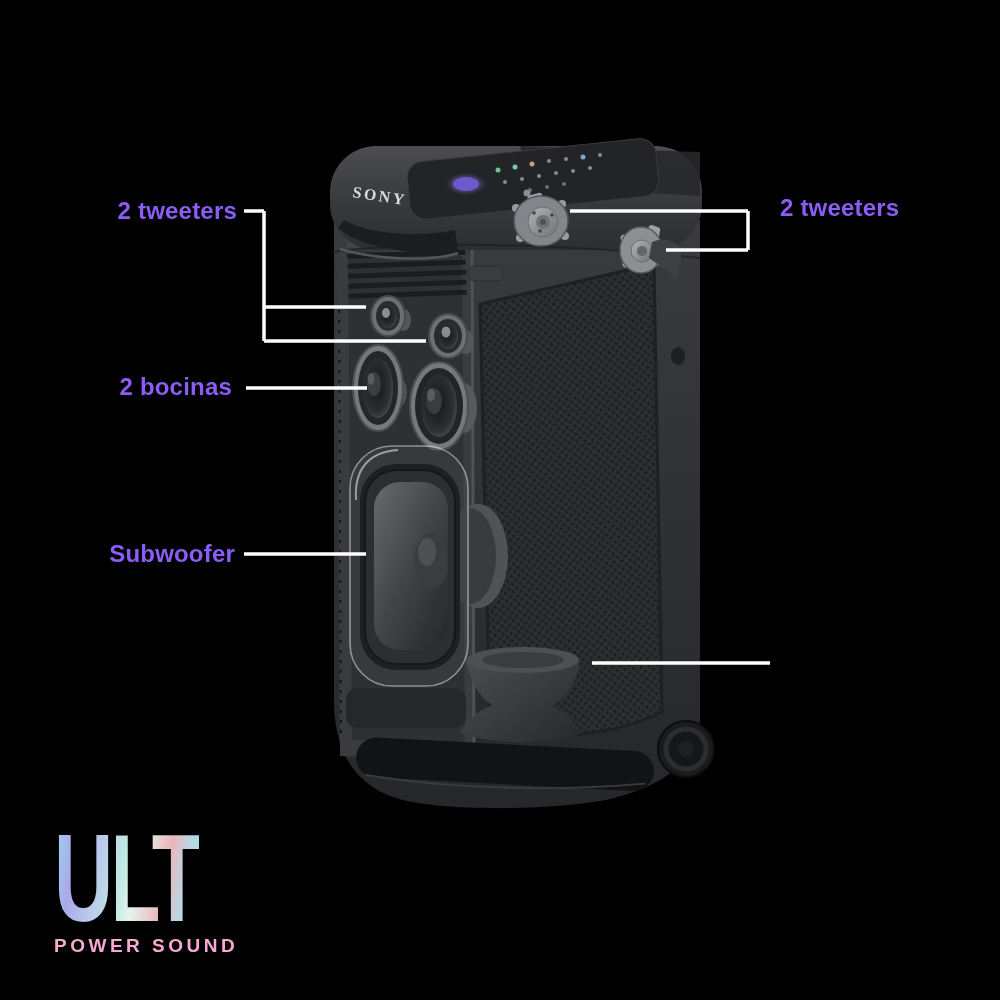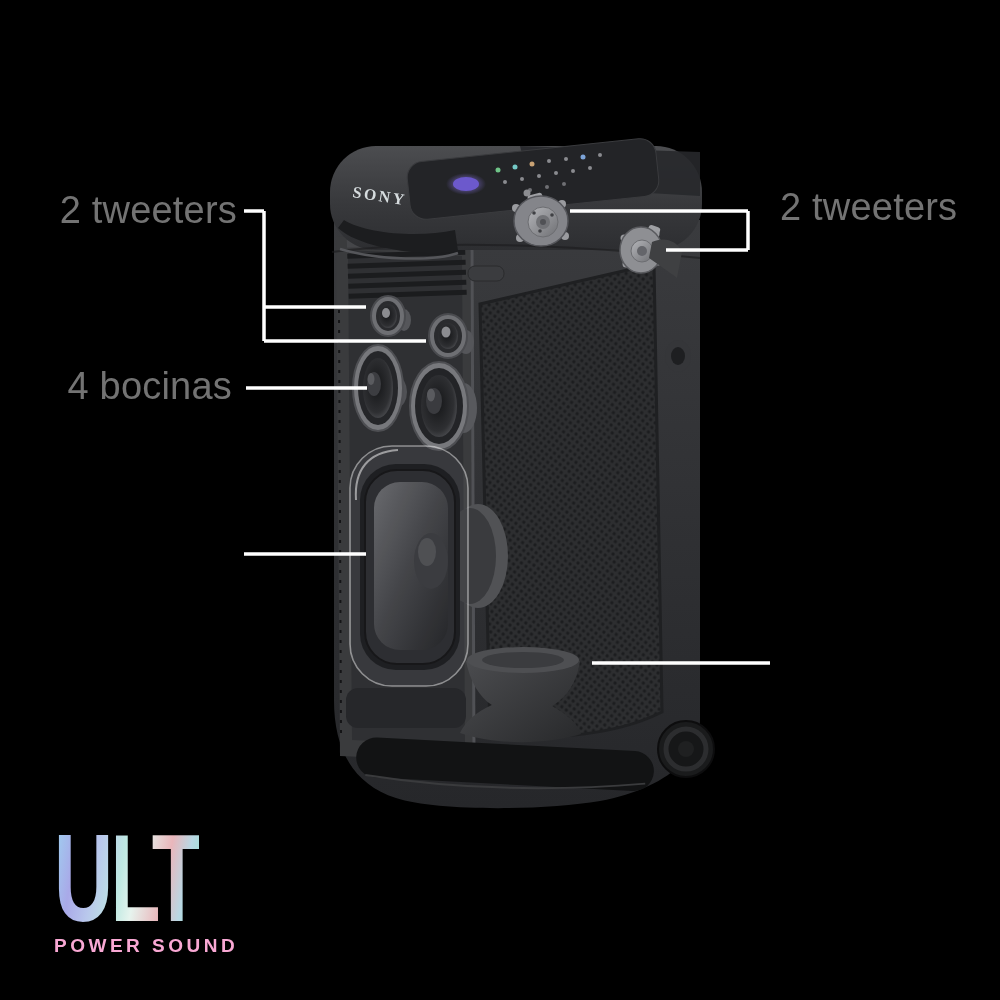--- a/index.html
+++ b/index.html
@@ -1,19 +1,19 @@
 <!DOCTYPE html>
 <html><head>
 <meta charset="utf-8">
 <style>
   html,body{margin:0;padding:0;background:#000;}
   .stage{position:relative;width:1000px;height:1000px;background:#000;overflow:hidden;
          font-family:"Liberation Sans",sans-serif;}
   svg.scene{position:absolute;left:0;top:0;width:1000px;height:1000px;}
-  .callout{position:absolute;color:#737373;font-size:38px;font-weight:400;line-height:37px;
+  .callout{position:absolute;color:#8b5cf6;font-size:24px;font-weight:700;line-height:37px;
            letter-spacing:.2px;white-space:nowrap;}
   .callout.center{text-align:center;}
   .logo{position:absolute;left:54px;top:826px;}
   .logo-title{font-size:124px;font-weight:700;line-height:104px;letter-spacing:-4px;
       transform:scaleX(.66);transform-origin:left top;
       background:linear-gradient(105deg,#9ed3f0 0%,#a9a9e8 16%,#b9c8ec 30%,#bfe9e2 46%,
                  #e6f4ee 56%,#e9b6bb 74%,#b9d8e4 86%,#90e6cb 100%);
       -webkit-background-clip:text;background-clip:text;color:transparent;
       -webkit-text-fill-color:transparent;}
   .logo-sub{margin-top:5px;font-size:19px;font-weight:700;letter-spacing:3.5px;color:#f9a8d4;}
@@ -224,23 +224,26 @@
 
   <div class="callout center" style="right:763px;top:192px;">
     <div>2 tweeters</div>
   </div>
 
   <div class="callout" style="left:780px;top:189px;">
     <div>2 tweeters</div>
   </div>
 
   <div class="callout center" style="right:768px;top:368px;">
-    <div>4 bocinas</div>
-  </div>
-
+    <div>2 bocinas</div>
+  </div>
+
+  <div class="callout" style="right:765px;top:535px;">
+    <div>Subwoofer</div>
+  </div>
 
 
   <div class="logo">
     <div class="logo-title">ULT</div>
     <div class="logo-sub">POWER SOUND</div>
   </div>
 
 </div>
 
 </body></html>

